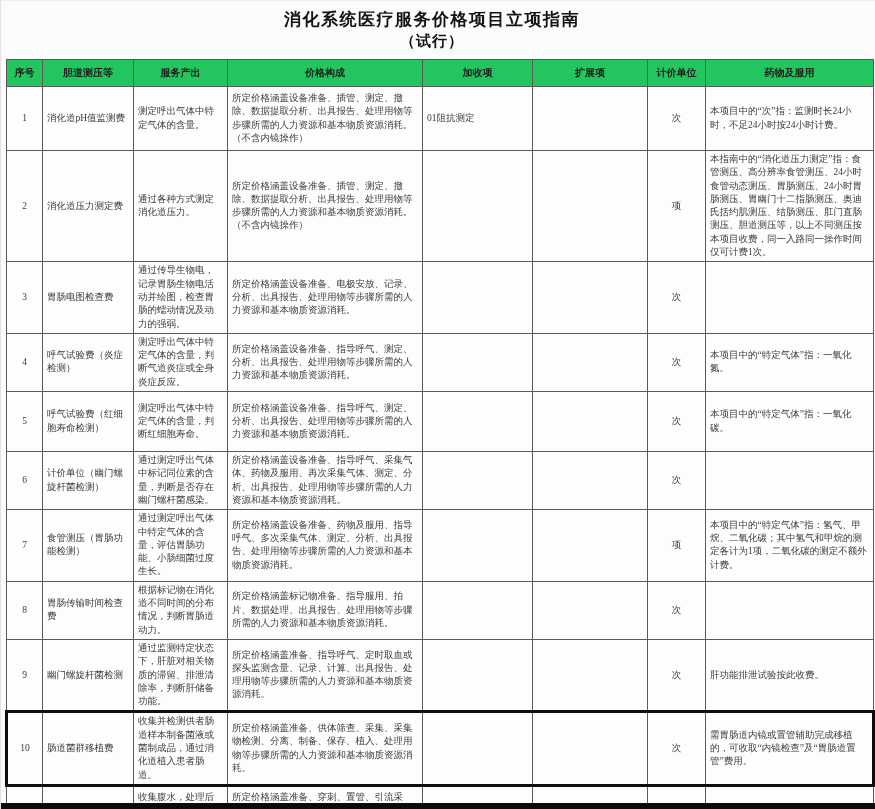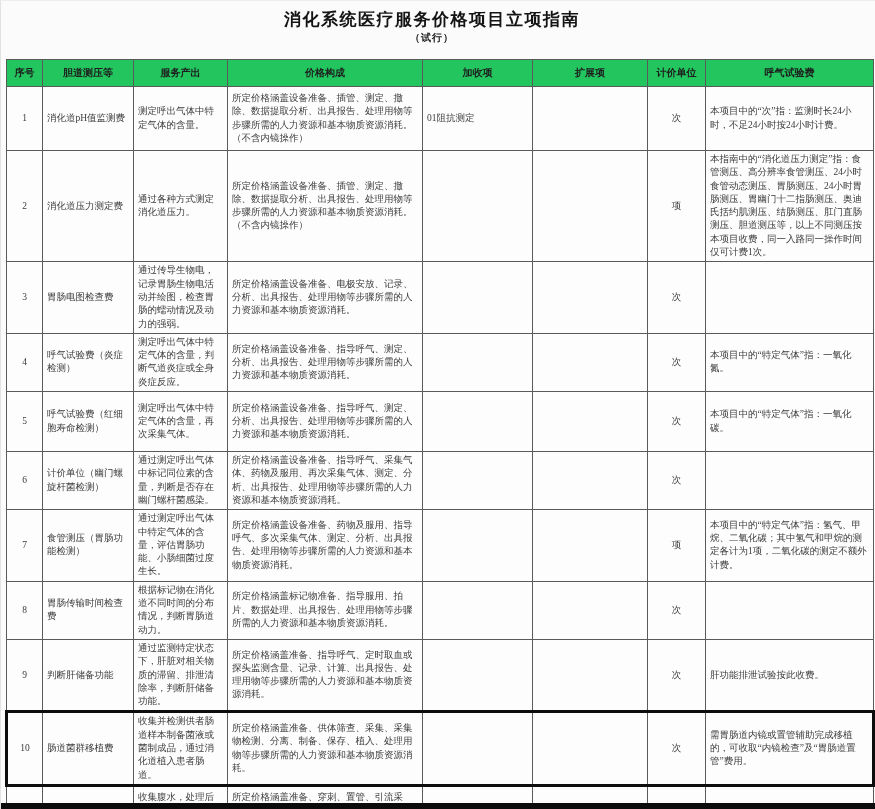--- a/index.html
+++ b/index.html
@@ -10,21 +10,21 @@
     background:#fbfbfb; overflow:hidden;
     border-left:1px solid #e2e2e2; border-top:1px solid #eeeeee;
     padding:2px 16px 0 4px;
   }
   .titles { text-align:center; padding-top:6px; height:52px; }
   .doc-title {
     font-size:17px; font-weight:bold; color:#141414; margin:0;
     letter-spacing:1.5px; line-height:1.35;
   }
   .doc-subtitle {
-    font-size:10px; font-weight:bold; color:#141414; margin:0;
+    font-size:15px; font-weight:bold; color:#141414; margin:0;
     letter-spacing:1px; line-height:1.2;
   }
   table.guide {
     border-collapse:collapse; table-layout:fixed;
     width:867px; margin-top:4px;
     background:#fdfdfd;
   }
   th, td {
     border:1px solid #5a5a5a;
     font-size:9.5px; line-height:1.4; color:#3a3a3a;
@@ -85,21 +85,21 @@
     </colgroup>
     <thead>
       <tr>
           <th>序号</th>
           <th>胆道测压等</th>
           <th>服务产出</th>
           <th>价格构成</th>
           <th>加收项</th>
           <th>扩展项</th>
           <th>计价单位</th>
-          <th>呼气试验费</th>
+          <th>药物及服用</th>
         </tr>
     </thead>
     <tbody>
         <tr>
           <td class="col-seq">1</td>
           <td class="col-name">消化道pH值监测费</td>
           <td class="col-output">测定呼出气体中特定气体的含量。</td>
           <td class="col-price">所定价格涵盖设备准备、插管、测定、撤除、数据提取分析、出具报告、处理用物等步骤所需的人力资源和基本物质资源消耗。（不含内镜操作）</td>
           <td class="col-surcharge">01阻抗测定</td>
           <td class="col-extension"></td>
@@ -132,21 +132,21 @@
           <td class="col-output">测定呼出气体中特定气体的含量，判断气道炎症或全身炎症反应。</td>
           <td class="col-price">所定价格涵盖设备准备、指导呼气、测定、分析、出具报告、处理用物等步骤所需的人力资源和基本物质资源消耗。</td>
           <td class="col-surcharge"></td>
           <td class="col-extension"></td>
           <td class="col-unit">次</td>
           <td class="col-note">本项目中的“特定气体”指：一氧化氮。</td>
         </tr>
         <tr>
           <td class="col-seq">5</td>
           <td class="col-name">呼气试验费（红细胞寿命检测）</td>
-          <td class="col-output">测定呼出气体中特定气体的含量，再次采集气体。</td>
+          <td class="col-output">测定呼出气体中特定气体的含量，判断红细胞寿命。</td>
           <td class="col-price">所定价格涵盖设备准备、指导呼气、测定、分析、出具报告、处理用物等步骤所需的人力资源和基本物质资源消耗。</td>
           <td class="col-surcharge"></td>
           <td class="col-extension"></td>
           <td class="col-unit">次</td>
           <td class="col-note">本项目中的“特定气体”指：一氧化碳。</td>
         </tr>
         <tr>
           <td class="col-seq">6</td>
           <td class="col-name">计价单位（幽门螺旋杆菌检测）</td>
           <td class="col-output">通过测定呼出气体中标记同位素的含量，判断是否存在幽门螺杆菌感染。</td>
@@ -171,21 +171,21 @@
           <td class="col-name">胃肠传输时间检查费</td>
           <td class="col-output">根据标记物在消化道不同时间的分布情况，判断胃肠道动力。</td>
           <td class="col-price">所定价格涵盖标记物准备、指导服用、拍片、数据处理、出具报告、处理用物等步骤所需的人力资源和基本物质资源消耗。</td>
           <td class="col-surcharge"></td>
           <td class="col-extension"></td>
           <td class="col-unit">次</td>
           <td class="col-note"></td>
         </tr>
         <tr>
           <td class="col-seq">9</td>
-          <td class="col-name">判断肝储备功能</td>
+          <td class="col-name">幽门螺旋杆菌检测</td>
           <td class="col-output">通过监测特定状态下，肝脏对相关物质的滞留、排泄清除率，判断肝储备功能。</td>
           <td class="col-price">所定价格涵盖准备、指导呼气、定时取血或探头监测含量、记录、计算、出具报告、处理用物等步骤所需的人力资源和基本物质资源消耗。</td>
           <td class="col-surcharge"></td>
           <td class="col-extension"></td>
           <td class="col-unit">次</td>
           <td class="col-note">肝功能排泄试验按此收费。</td>
         </tr>
         <tr class="hl">
           <td class="col-seq">10</td>
           <td class="col-name">肠道菌群移植费</td>

